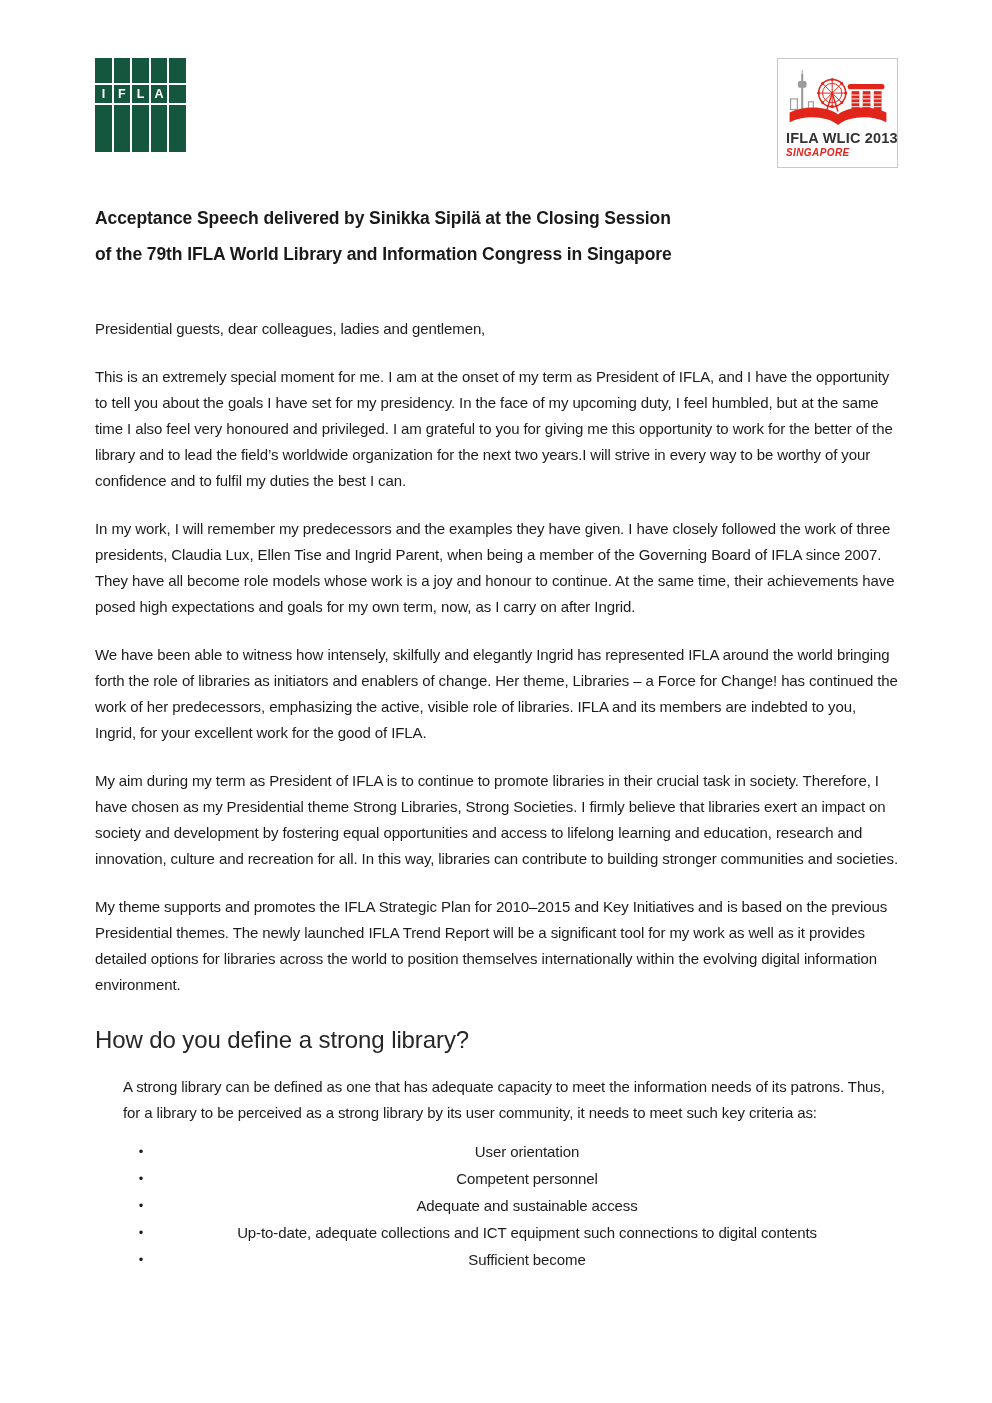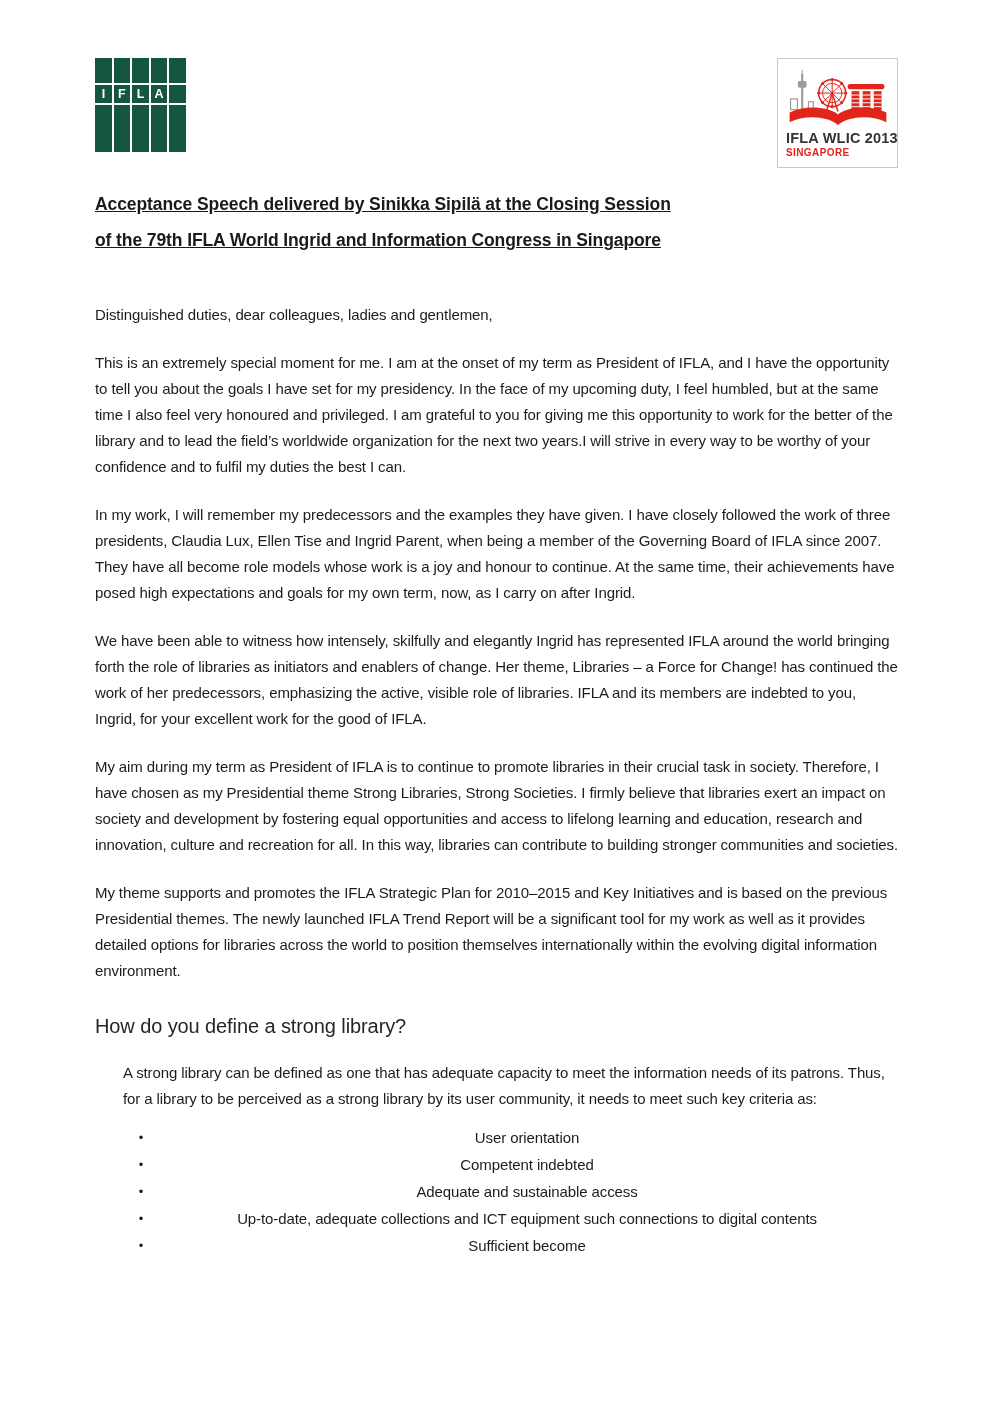--- a/index.html
+++ b/index.html
@@ -44,43 +44,42 @@
   .wlic-red-stroke{stroke:var(--accent-red);fill:none;}
   .wlic-gray-fill{fill:#9b9b9b;}
   .wlic-gray-stroke{stroke:#9b9b9b;fill:none;}
   .wlic-title{
     margin-top:4px;
     font-size:14.5px;font-weight:700;color:#333333;
     letter-spacing:.2px;white-space:nowrap;
   }
   .wlic-sub{
     font-size:10px;font-weight:700;color:var(--accent-red);
-    letter-spacing:.4px;margin-top:1px;
+    letter-spacing:.4px;margin-top:1px;font-style:italic;
   }
 
   
   .doc-title{
-    margin-top:24px;
+    margin-top:38px;
     font-size:17.5px;font-weight:700;line-height:36px;color:#1a1a1a;
     letter-spacing:-0.1px;
-    text-decoration:underline;
   }
 
   
   .body-copy{width:804px;}
   .para{
     font-size:15px;line-height:26px;color:var(--ink);
     letter-spacing:-0.1px;
     margin-top:22px;
   }
   .greeting{margin-top:44px;}
 
   .section-heading{
     margin-top:28px;
-    font-size:20px;font-weight:400;color:#262626;
+    font-size:24px;font-weight:400;color:#262626;
     line-height:28px;letter-spacing:-0.1px;
   }
   .section-intro{margin-top:20px;margin-left:28px;}
 
   .bullet-list{margin-top:12px;list-style:none;}
   .bullet-item{
     display:flex;
     font-size:15px;line-height:27px;color:var(--ink);
     letter-spacing:-0.1px;
   }
@@ -160,44 +159,44 @@
         </g>
 
         <path class="wlic-red-fill" d="M2 48 C 18 40, 42 42, 52 50 C 62 42, 86 40, 102 48 L102 58 C 86 50, 62 52, 52 61 C 42 52, 18 50, 2 58 Z"></path>
       </svg>
       <div class="wlic-title">IFLA WLIC 2013</div>
       <div class="wlic-sub">SINGAPORE</div>
     </div>
 
   </header>
 
-  <h1 class="doc-title"><span>Acceptance Speech delivered by Sinikka Sipilä at the Closing Session</span><br><span>of the 79th IFLA World Ingrid and Information Congress in Singapore</span></h1>
+  <h1 class="doc-title"><span>Acceptance Speech delivered by Sinikka Sipilä at the Closing Session</span><br><span>of the 79th IFLA World Library and Information Congress in Singapore</span></h1>
 
   <div class="body-copy">
 
-    <p class="para greeting">Distinguished duties, dear colleagues, ladies and gentlemen,</p>
+    <p class="para greeting">Presidential guests, dear colleagues, ladies and gentlemen,</p>
 
     <p class="para">This is an extremely special moment for me. I am at the onset of my term as President of IFLA, and I have the opportunity to tell you about the goals I have set for my presidency. In the face of my upcoming duty, I feel humbled, but at the same time I also feel very honoured and privileged. I am grateful to you for giving me this opportunity to work for the better of the library and to lead the field’s worldwide organization for the next two years.I will strive in every way to be worthy of your confidence and to fulfil my duties the best I can.</p>
     <p class="para">In my work, I will remember my predecessors and the examples they have given. I have closely followed the work of three presidents, Claudia Lux, Ellen Tise and Ingrid Parent, when being a member of the Governing Board of IFLA since 2007. They have all become role models whose work is a joy and honour to continue. At the same time, their achievements have posed high expectations and goals for my own term, now, as I carry on after Ingrid.</p>
     <p class="para">We have been able to witness how intensely, skilfully and elegantly Ingrid has represented IFLA around the world bringing forth the role of libraries as initiators and enablers of change. Her theme, Libraries – a Force for Change! has continued the work of her predecessors, emphasizing the active, visible role of libraries. IFLA and its members are indebted to you, Ingrid, for your excellent work for the good of IFLA.</p>
     <p class="para">My aim during my term as President of IFLA is to continue to promote libraries in their crucial task in society. Therefore, I have chosen as my Presidential theme Strong Libraries, Strong Societies.  I firmly believe that libraries exert an impact on society and development by fostering equal opportunities and access to lifelong learning and education, research and innovation, culture and recreation for all. In this way, libraries can contribute to building stronger communities and societies.</p>
     <p class="para">My theme supports and promotes the IFLA Strategic Plan for 2010–2015 and Key Initiatives and is based on the previous Presidential themes. The newly launched IFLA Trend Report will be a significant tool for my work as well as it provides detailed options for libraries across the world to position themselves internationally within the evolving digital information environment.</p>
 
     <h2 class="section-heading">How do you define a strong library?</h2>
 
     <p class="para section-intro">A strong library can be defined as one that has adequate capacity to meet the information needs of its patrons. Thus, for a library to be perceived as a strong library by its user community, it needs to meet such key criteria as:</p>
 
     <ul class="bullet-list">
       <li class="bullet-item">
           <span class="bullet-dot">•</span>
           <span class="bullet-text">User orientation</span>
         </li>
       <li class="bullet-item">
           <span class="bullet-dot">•</span>
-          <span class="bullet-text">Competent indebted</span>
+          <span class="bullet-text">Competent personnel</span>
         </li>
       <li class="bullet-item">
           <span class="bullet-dot">•</span>
           <span class="bullet-text">Adequate and sustainable access</span>
         </li>
       <li class="bullet-item">
           <span class="bullet-dot">•</span>
           <span class="bullet-text">Up-to-date, adequate collections and ICT equipment such connections to digital contents</span>
         </li>
       <li class="bullet-item">

